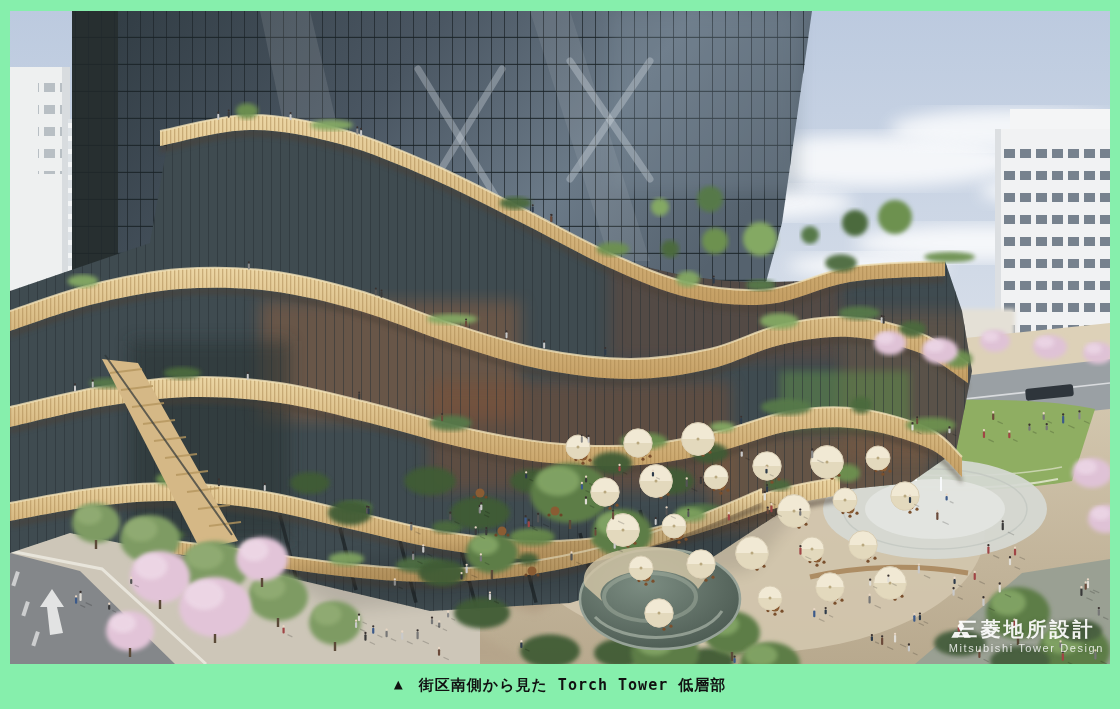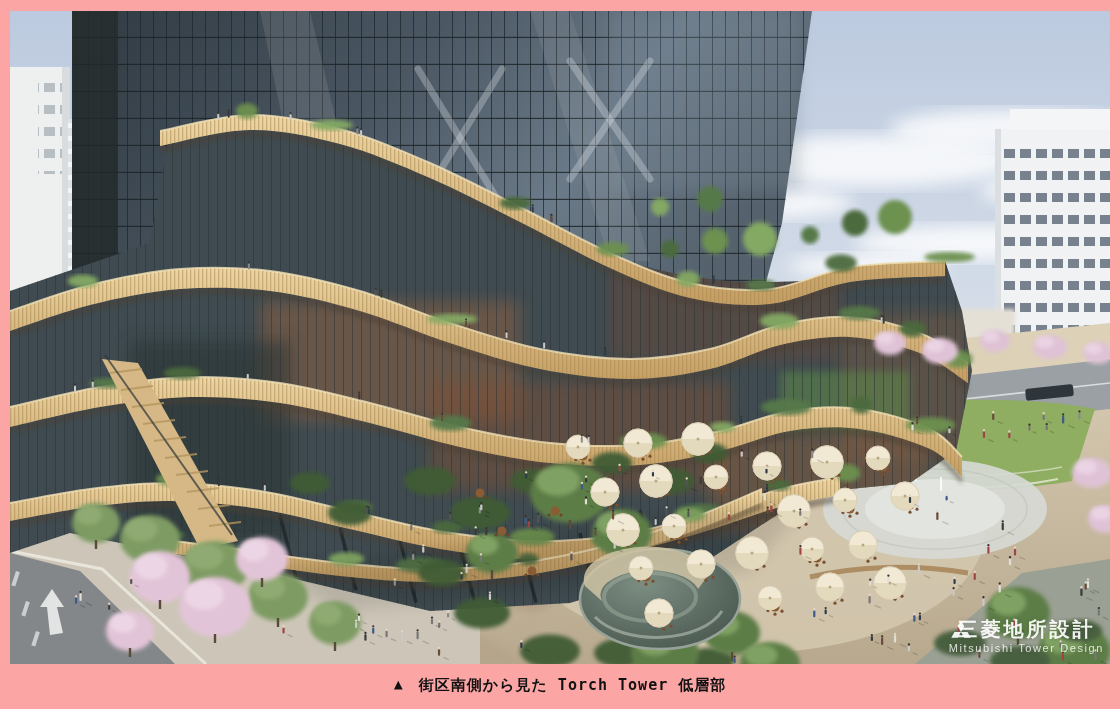--- a/index.html
+++ b/index.html
@@ -1,16 +1,16 @@
 <!DOCTYPE html>
 <html><head>
 <meta charset="utf-8">
 <style>
   html,body{margin:0;padding:0;background:#ffffff;}
-  .page{position:relative;width:1120px;height:709px;background:#fca5a5;overflow:hidden;
+  .page{position:relative;width:1120px;height:709px;background:#86efac;overflow:hidden;
         font-family:"Liberation Sans",sans-serif;}
   .figure{position:absolute;left:10px;top:11px;width:1100px;height:653px;overflow:hidden;background:#cfd8e4;}
   .figure svg{position:absolute;left:0;top:0;}
   .watermark{position:absolute;right:6px;bottom:10px;display:flex;flex-direction:column;align-items:center;
              color:rgba(255,255,255,.92);text-shadow:0 0 4px rgba(0,0,0,.15);pointer-events:none;}
   .wm-row{display:flex;align-items:center;gap:7px;}
   .wm-jp{font-size:20px;font-weight:700;letter-spacing:3px;line-height:1;}
   .wm-en{font-size:11px;letter-spacing:1.6px;margin-top:3px;color:rgba(255,255,255,.8);}
   .caption{position:absolute;left:0;top:676px;width:1120px;text-align:center;color:#111;
            font-family:"DejaVu Sans Mono","Liberation Sans",sans-serif;font-size:15px;font-weight:600;}

